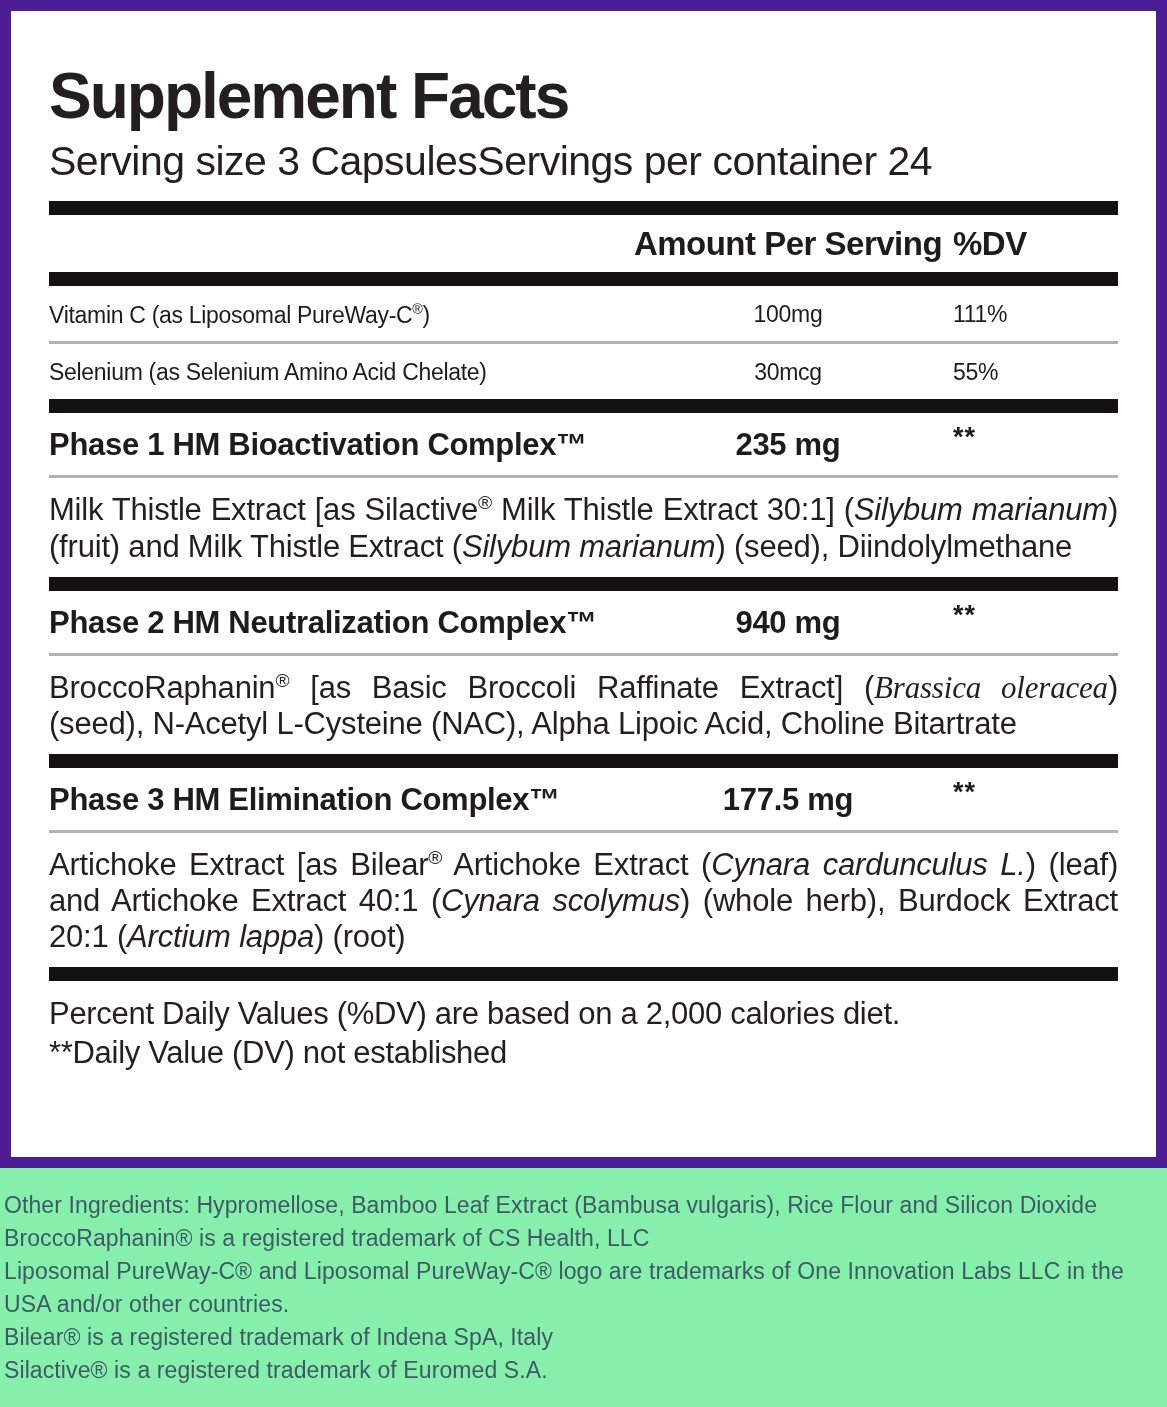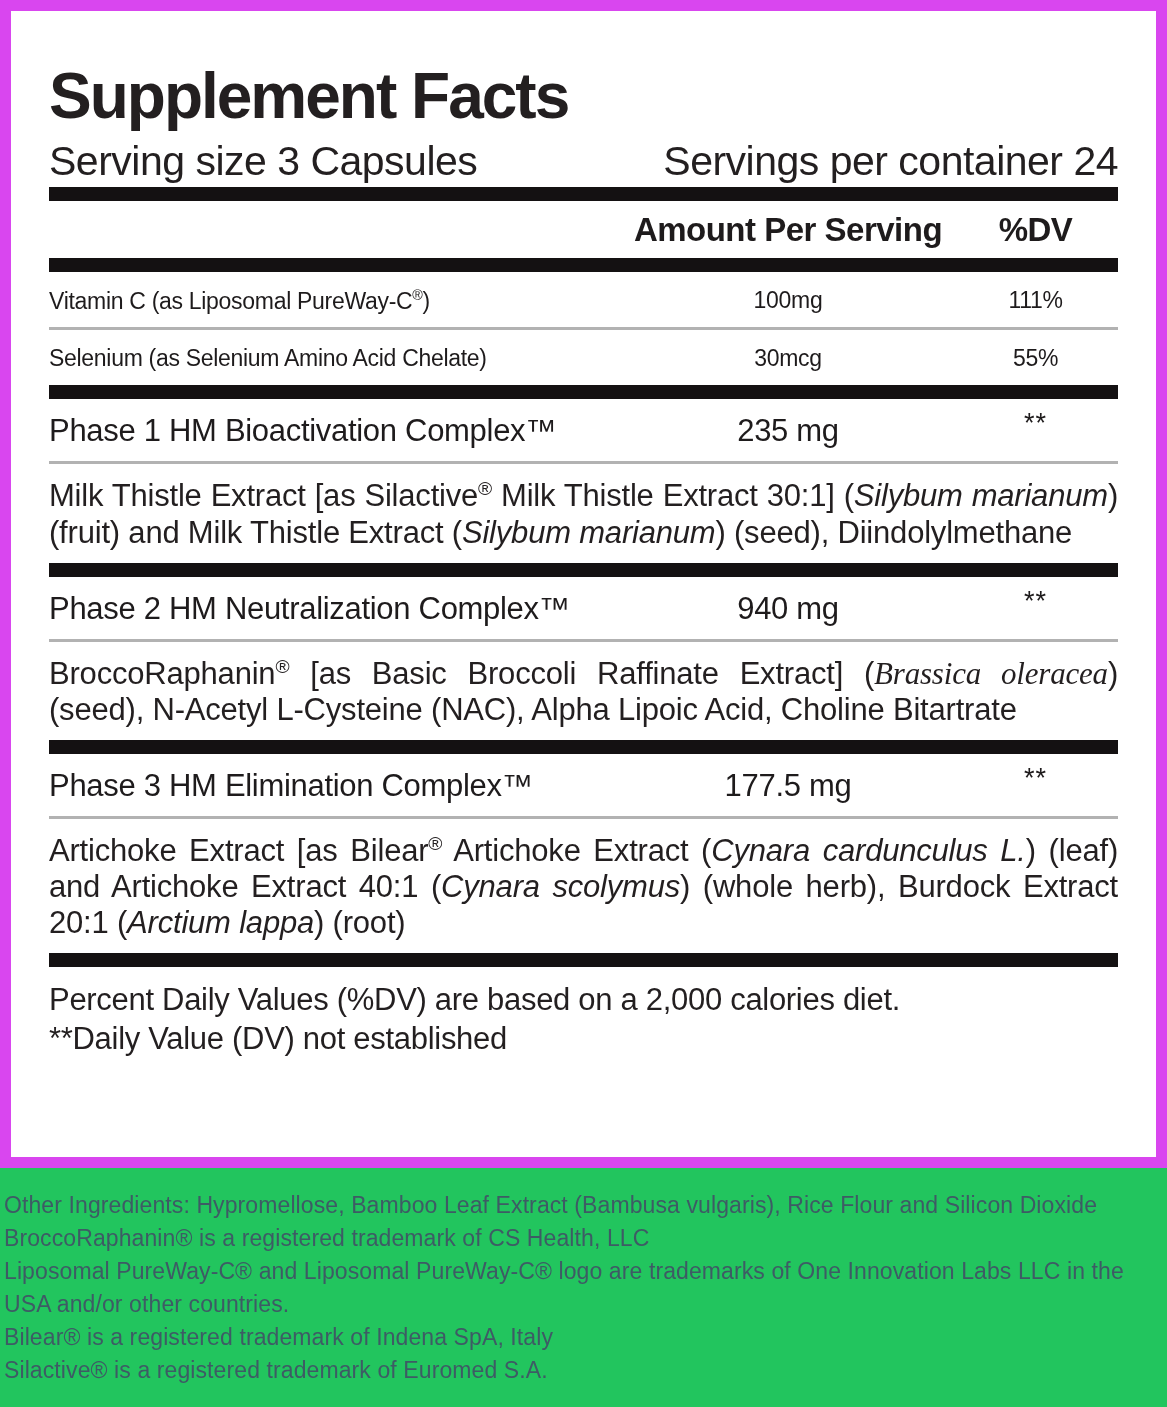--- a/index.html
+++ b/index.html
@@ -6,47 +6,47 @@
   html, body { width: 1167px; }
   body {
     background: #000000;
     font-family: "Liberation Sans", sans-serif;
     color: #1e1b1c;
     -webkit-font-smoothing: antialiased;
   }
   .frame {
     width: 1167px;
     height: 1168px;
-    background: #d946ef;
+    background: #4c1d95;
     padding: 11px;
     overflow: hidden;
   }
   .panel {
     width: 100%;
     height: 100%;
     background: #ffffff;
     padding: 28px 38px 0 38px;
     overflow: hidden;
   }
   .title {
     font-size: 64px;
     font-weight: 700;
     letter-spacing: -2px;
     line-height: 1.1;
     margin-top: 22px;
     color: #231f20;
   }
   .serving-row {
     display: flex;
-    justify-content: space-between;
+    justify-content: flex-start;
     font-size: 41px;
     line-height: 1.2;
     letter-spacing: -0.5px;
     margin-top: 6px;
-    margin-bottom: 0;
+    margin-bottom: 14px;
     color: #231f20;
   }
   .bar {
     height: 14px;
     background: #141112;
   }
   .row {
     display: grid;
     grid-template-columns: 1fr 330px 165px;
     align-items: baseline;
@@ -58,25 +58,25 @@
     letter-spacing: -0.5px;
   }
   .nutrient-row {
     padding: 15px 0 13px 0;
     font-size: 23px;
     letter-spacing: -0.3px;
   }
   .phase-row {
     padding: 14px 0 12px 0;
     font-size: 31px;
-    font-weight: 400;
+    font-weight: 700;
     letter-spacing: -0.3px;
   }
   .amount-cell { text-align: center; }
-  .dv-cell { text-align: center; }
+  .dv-cell { text-align: left; }
   .dv-stars { position: relative; top: -9px; font-size: 27px; letter-spacing: 1px; }
   .divider { height: 3px; background: #b2b2b2; }
   .desc {
     font-size: 31px;
     line-height: 36px;
     letter-spacing: -0.2px;
     text-align: justify;
     padding: 7px 0 12px 0;
     color: #231f20;
   }
@@ -84,21 +84,21 @@
   .footnotes {
     padding-top: 13px;
     font-size: 31px;
     line-height: 39px;
     letter-spacing: -0.3px;
     color: #231f20;
   }
   .footer {
     width: 1167px;
     min-height: 239px;
-    background: #22c55e;
+    background: #86efac;
     color: #3e5b65;
     padding: 21px 6px 10px 4px;
     font-size: 23px;
     line-height: 33px;
     letter-spacing: 0.1px;
   }
   .footer p { margin: 0; }
 </style>
 </head>
 <body>

